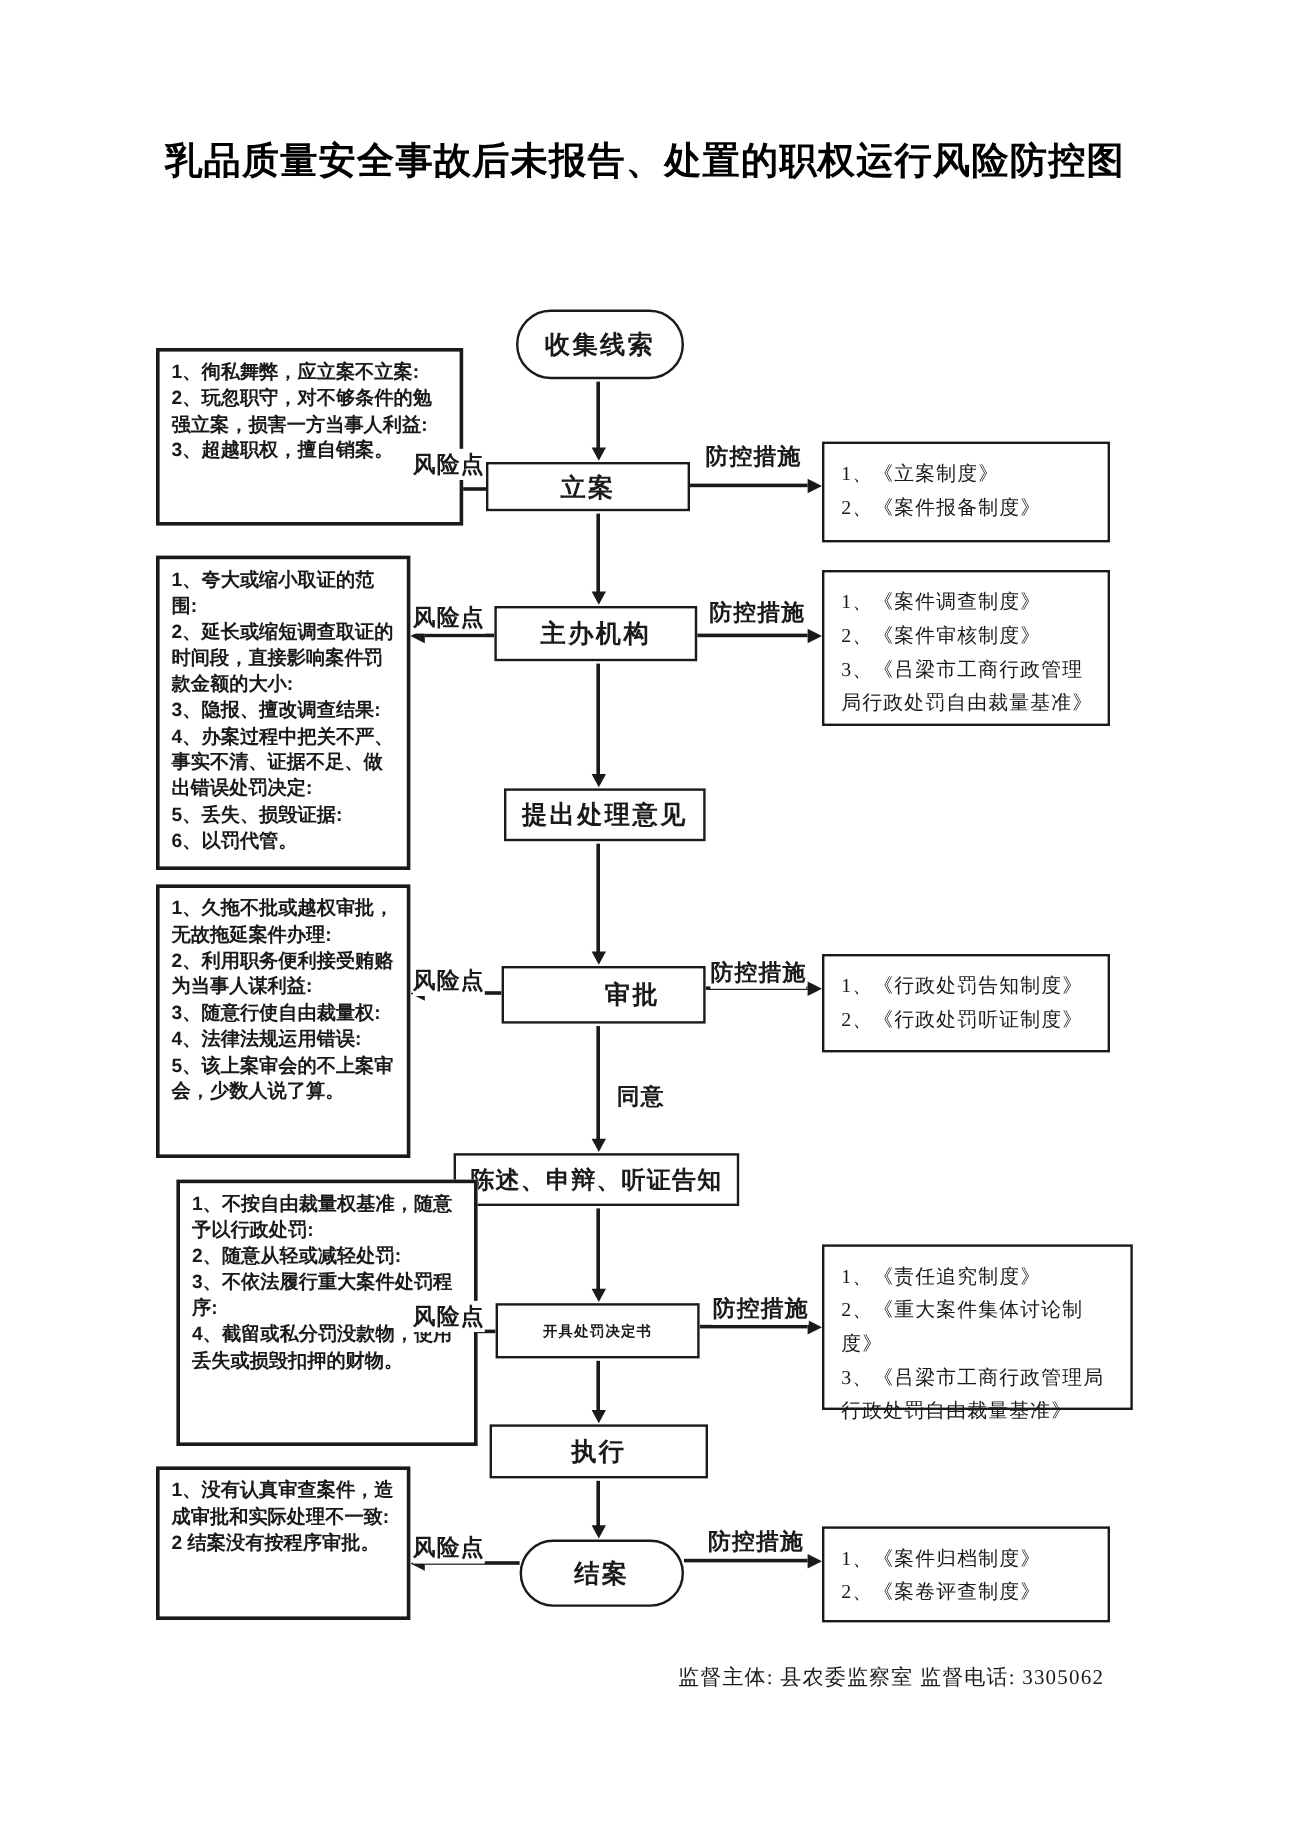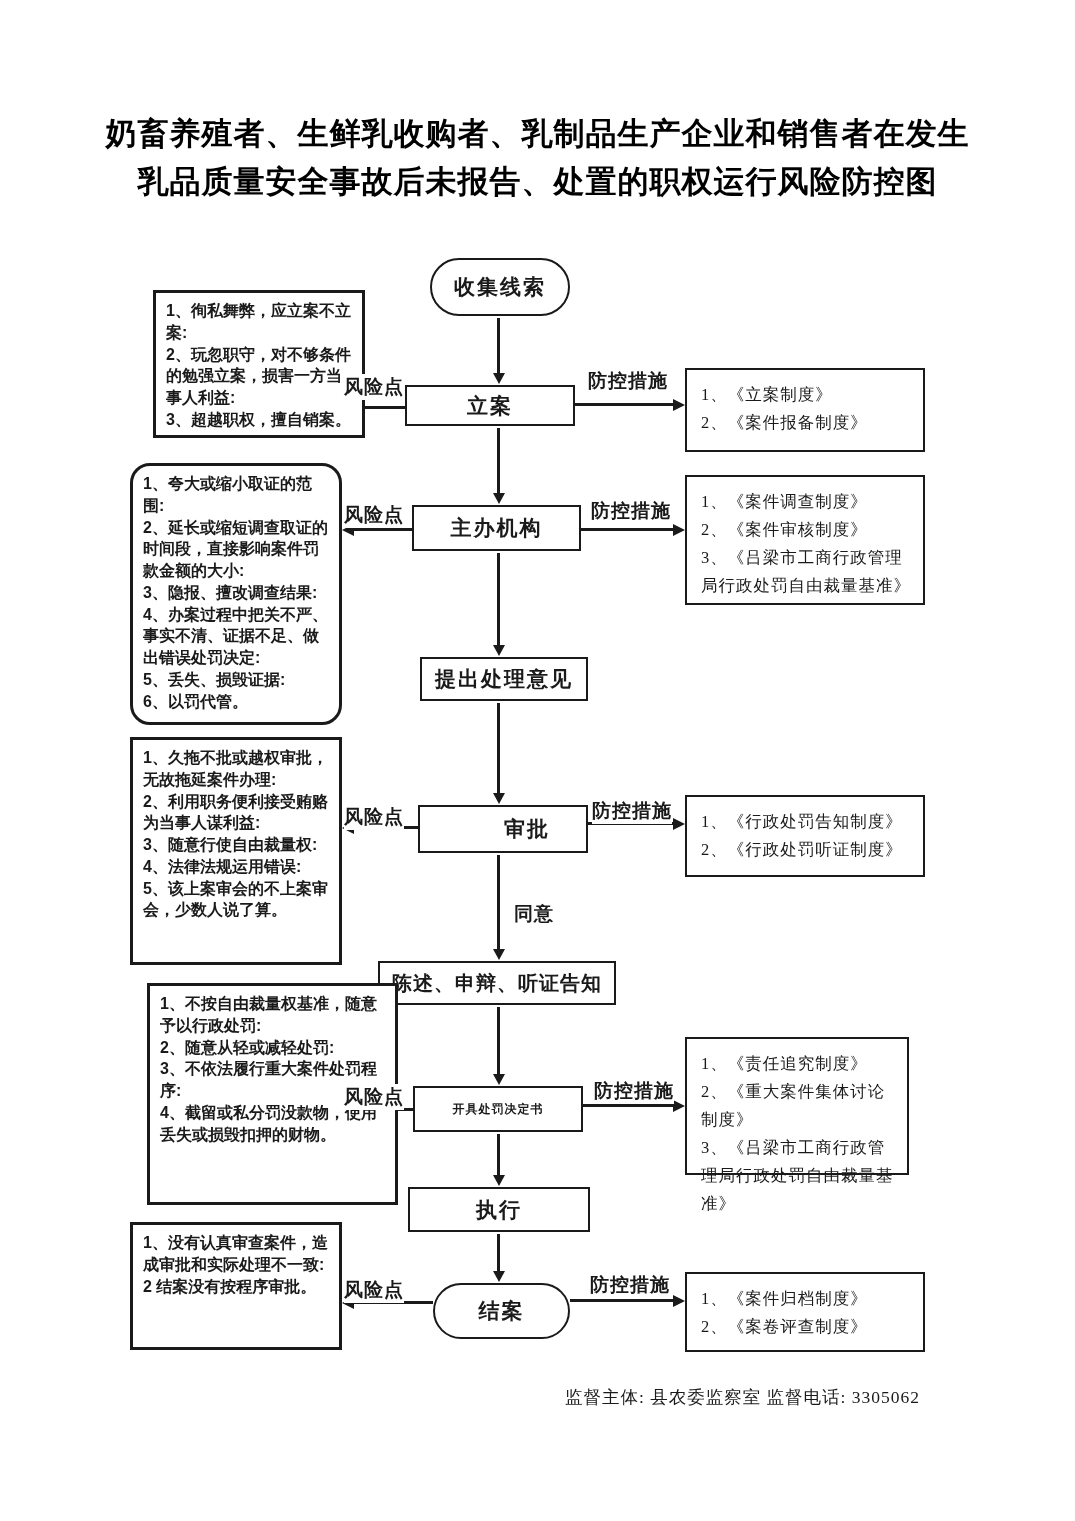--- a/index.html
+++ b/index.html
@@ -111,21 +111,20 @@
     font-family:"Liberation Serif", serif;
     font-size:17.5px;
     line-height:1.7;
     letter-spacing:1px;
   }
 </style>
 </head>
 <body>
 
 <div class="title">
-  <div>奶畜养殖者、生鲜乳收购者、乳制品生产企业和销售者在发生</div>
   <div>乳品质量安全事故后未报告、处置的职权运行风险防控图</div>
 </div>
 
 <div class="node oval" style="left:430px;top:258px;width:140px;height:58px;">收集线索</div>
 <div class="node" style="left:405px;top:385px;width:170px;height:41px;">立案</div>
 <div class="node" style="left:412px;top:505px;width:169px;height:46px;">主办机构</div>
 <div class="node" style="left:420px;top:657px;width:168px;height:44px;">提出处理意见</div>
 <div class="node" style="left:418px;top:805px;width:170px;height:48px;padding-left:48px;">审批</div>
 <div class="node" style="left:378px;top:961px;width:238px;height:44px;font-size:20px;letter-spacing:1px;">陈述、申辩、听证告知</div>
 <div class="node" style="left:413px;top:1086px;width:170px;height:46px;font-size:12px;letter-spacing:1px;">开具处罚决定书</div>
@@ -160,24 +159,24 @@
 <div class="harrow right" style="left:588px;top:822px;width:85px;"></div>
 <div class="harrow right" style="left:583px;top:1104px;width:90px;"></div>
 <div class="harrow right" style="left:570px;top:1299px;width:103px;"></div>
 
 <div class="flowlab" style="left:588px;top:368px;">防控措施</div>
 <div class="flowlab" style="left:591px;top:498px;">防控措施</div>
 <div class="flowlab" style="left:592px;top:798px;">防控措施</div>
 <div class="flowlab" style="left:594px;top:1078px;">防控措施</div>
 <div class="flowlab" style="left:590px;top:1272px;">防控措施</div>
 
-<div class="riskbox" style="left:130px;top:290px;width:212px;height:148px;margin-left:23px;">1、徇私舞弊，应立案不立案:
+<div class="riskbox" style="left:130px;top:290px;width:256px;height:148px;">1、徇私舞弊，应立案不立案:
 2、玩忽职守，对不够条件的勉强立案，损害一方当事人利益:
 3、超越职权，擅自销案。</div>
-<div class="riskbox" style="left:130px;top:463px;width:212px;height:262px;border-radius:20px;">1、夸大或缩小取证的范围:
+<div class="riskbox" style="left:130px;top:463px;width:212px;height:262px;">1、夸大或缩小取证的范围:
 2、延长或缩短调查取证的时间段，直接影响案件罚款金额的大小:
 3、隐报、擅改调查结果:
 4、办案过程中把关不严、事实不清、证据不足、做出错误处罚决定:
 5、丢失、损毁证据:
 6、以罚代管。</div>
 <div class="riskbox" style="left:130px;top:737px;width:212px;height:228px;">1、久拖不批或越权审批，无故拖延案件办理:
 2、利用职务便利接受贿赂为当事人谋利益:
 3、随意行使自由裁量权:
 4、法律法规运用错误:
 5、该上案审会的不上案审会，少数人说了算。</div>
@@ -188,21 +187,21 @@
 <div class="riskbox" style="left:130px;top:1222px;width:212px;height:128px;">1、没有认真审查案件，造成审批和实际处理不一致:
 2  结案没有按程序审批。</div>
 
 <div class="measurebox" style="left:685px;top:368px;width:240px;height:84px;">1、《立案制度》
 2、《案件报备制度》</div>
 <div class="measurebox" style="left:685px;top:475px;width:240px;height:130px;">1、《案件调查制度》
 2、《案件审核制度》
 3、《吕梁市工商行政管理局行政处罚自由裁量基准》</div>
 <div class="measurebox" style="left:685px;top:795px;width:240px;height:82px;">1、《行政处罚告知制度》
 2、《行政处罚听证制度》</div>
-<div class="measurebox" style="left:685px;top:1037px;width:224px;height:138px;">1、《责任追究制度》
+<div class="measurebox" style="left:685px;top:1037px;width:259px;height:138px;">1、《责任追究制度》
 2、《重大案件集体讨论制度》
 3、《吕梁市工商行政管理局行政处罚自由裁量基准》</div>
 <div class="measurebox" style="left:685px;top:1272px;width:240px;height:80px;">1、《案件归档制度》
 2、《案卷评查制度》</div>
 
 <div class="footer">
   <div>监督主体: 县农委监察室   监督电话: 3305062</div>
 </div>
 
 </body></html>

